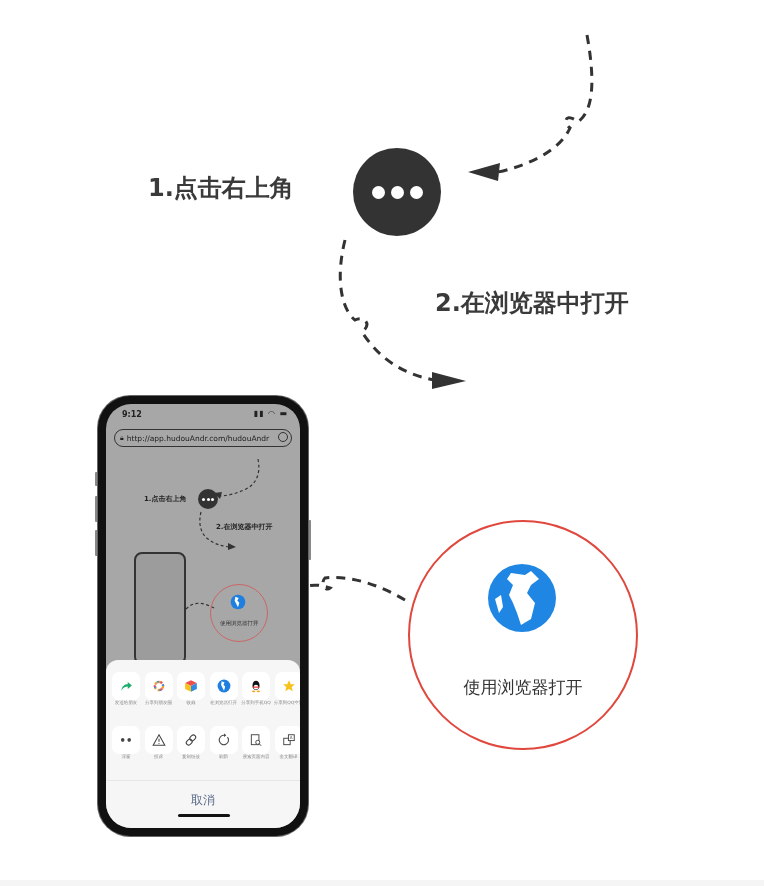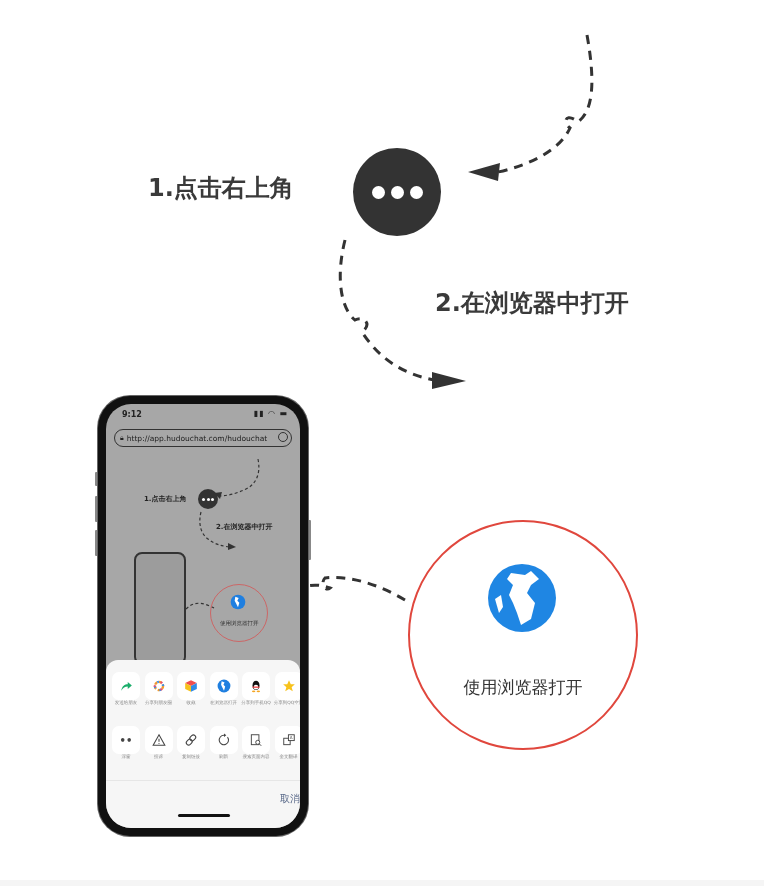--- a/index.html
+++ b/index.html
@@ -29,21 +29,21 @@
   .mini-more { width:20px; height:20px; border-radius:50%; background:#333; display:flex; align-items:center; justify-content:center; gap:1.5px; }
   .mini-more i { width:3px; height:3px; border-radius:50%; background:#fff; display:block; }
   .mini-phone { width:52px; height:113px; border:2.5px solid #333; border-radius:8px; background:#9c9c9c; box-sizing:border-box; }
   .mini-circle { width:58px; height:58px; border:1.2px solid #c66; border-radius:50%; box-sizing:border-box; }
   .mini-circle-text { font-size:5.5px; color:#333; white-space:nowrap; }
 
   
   .sheet { left:0; top:256px; width:194px; height:168px; background:#f6f6f6; border-radius:12px 12px 0 0; }
   .tile { width:28px; height:28px; background:#fff; border-radius:7px; display:flex; align-items:center; justify-content:center; }
   .tile-label { font-size:4.5px; color:#888; text-align:center; width:34px; line-height:6px; }
-  .sheet-cancel { font-size:10px; color:#5a6a8a; text-align:right; }
+  .sheet-cancel { font-size:12px; color:#5a6a8a; text-align:center; }
   .sheet-divider { height:1px; background:#e6e6e6; }
   .home-ind { width:52px; height:3px; background:#111; border-radius:2px; }
 
   
   .callout { left:408px; top:520px; width:230px; height:230px; border:2px solid #e0473d; border-radius:50%; box-sizing:border-box; background:#fff; }
   .callout-text { left:450px; top:676px; width:146px; text-align:center; font-size:17px; color:#333; white-space:nowrap; }
 </style>
 </head>
 <body>
 
@@ -76,21 +76,21 @@
 <div class="abs side-btn" style="left:95px;top:530px;height:26px;"></div>
 <div class="abs side-btn" style="left:308px;top:520px;height:40px;"></div>
 <div class="abs phone"></div>
 <div class="abs screen">
   <div class="abs status">
     <span class="time">9:12</span>
     <span class="icons">▮▮ ◠ ▬</span>
   </div>
   <div class="abs urlbar">
     <span class="lock">🔒︎</span>
-    <span>http://app.hudouchat.com/hudouchat</span>
+    <span>http://app.hudouAndr.com/hudouAndr</span>
     <span class="reload"></span>
   </div>
 
   <svg class="abs" style="left:0;top:0;" width="194" height="260">
     <g fill="none" stroke="#333" stroke-width="1.2" stroke-dasharray="3 2.5">
       <path d="M152 55 C155 70 150 80 140 85 C130 90 120 92 112 92"></path>
       <path d="M95 108 C92 120 95 130 102 135 C108 140 115 142 124 143"></path>
       <path d="M80 205 C90 195 100 200 110 205"></path>
     </g>
     <polygon points="108,89 116,88 114,95" fill="#333"></polygon>

